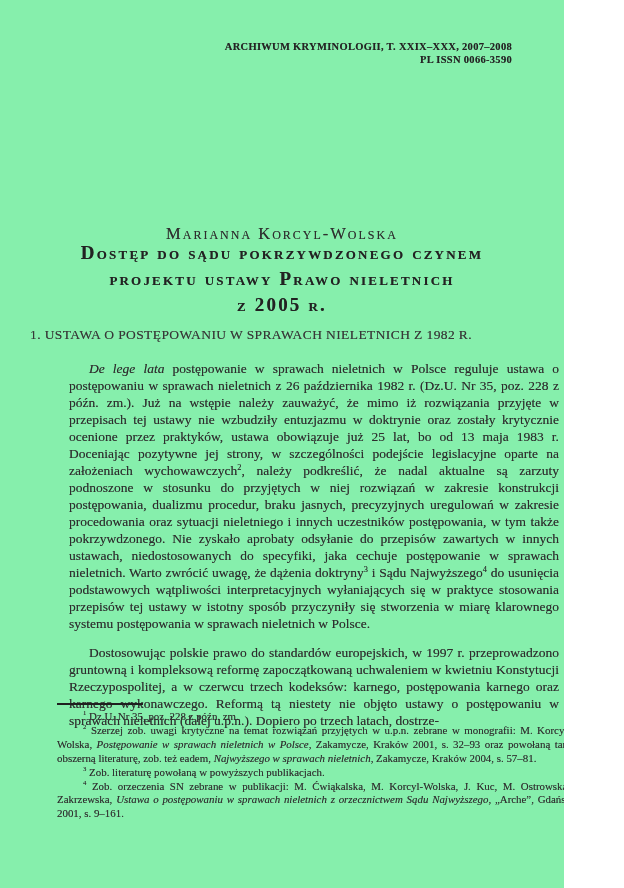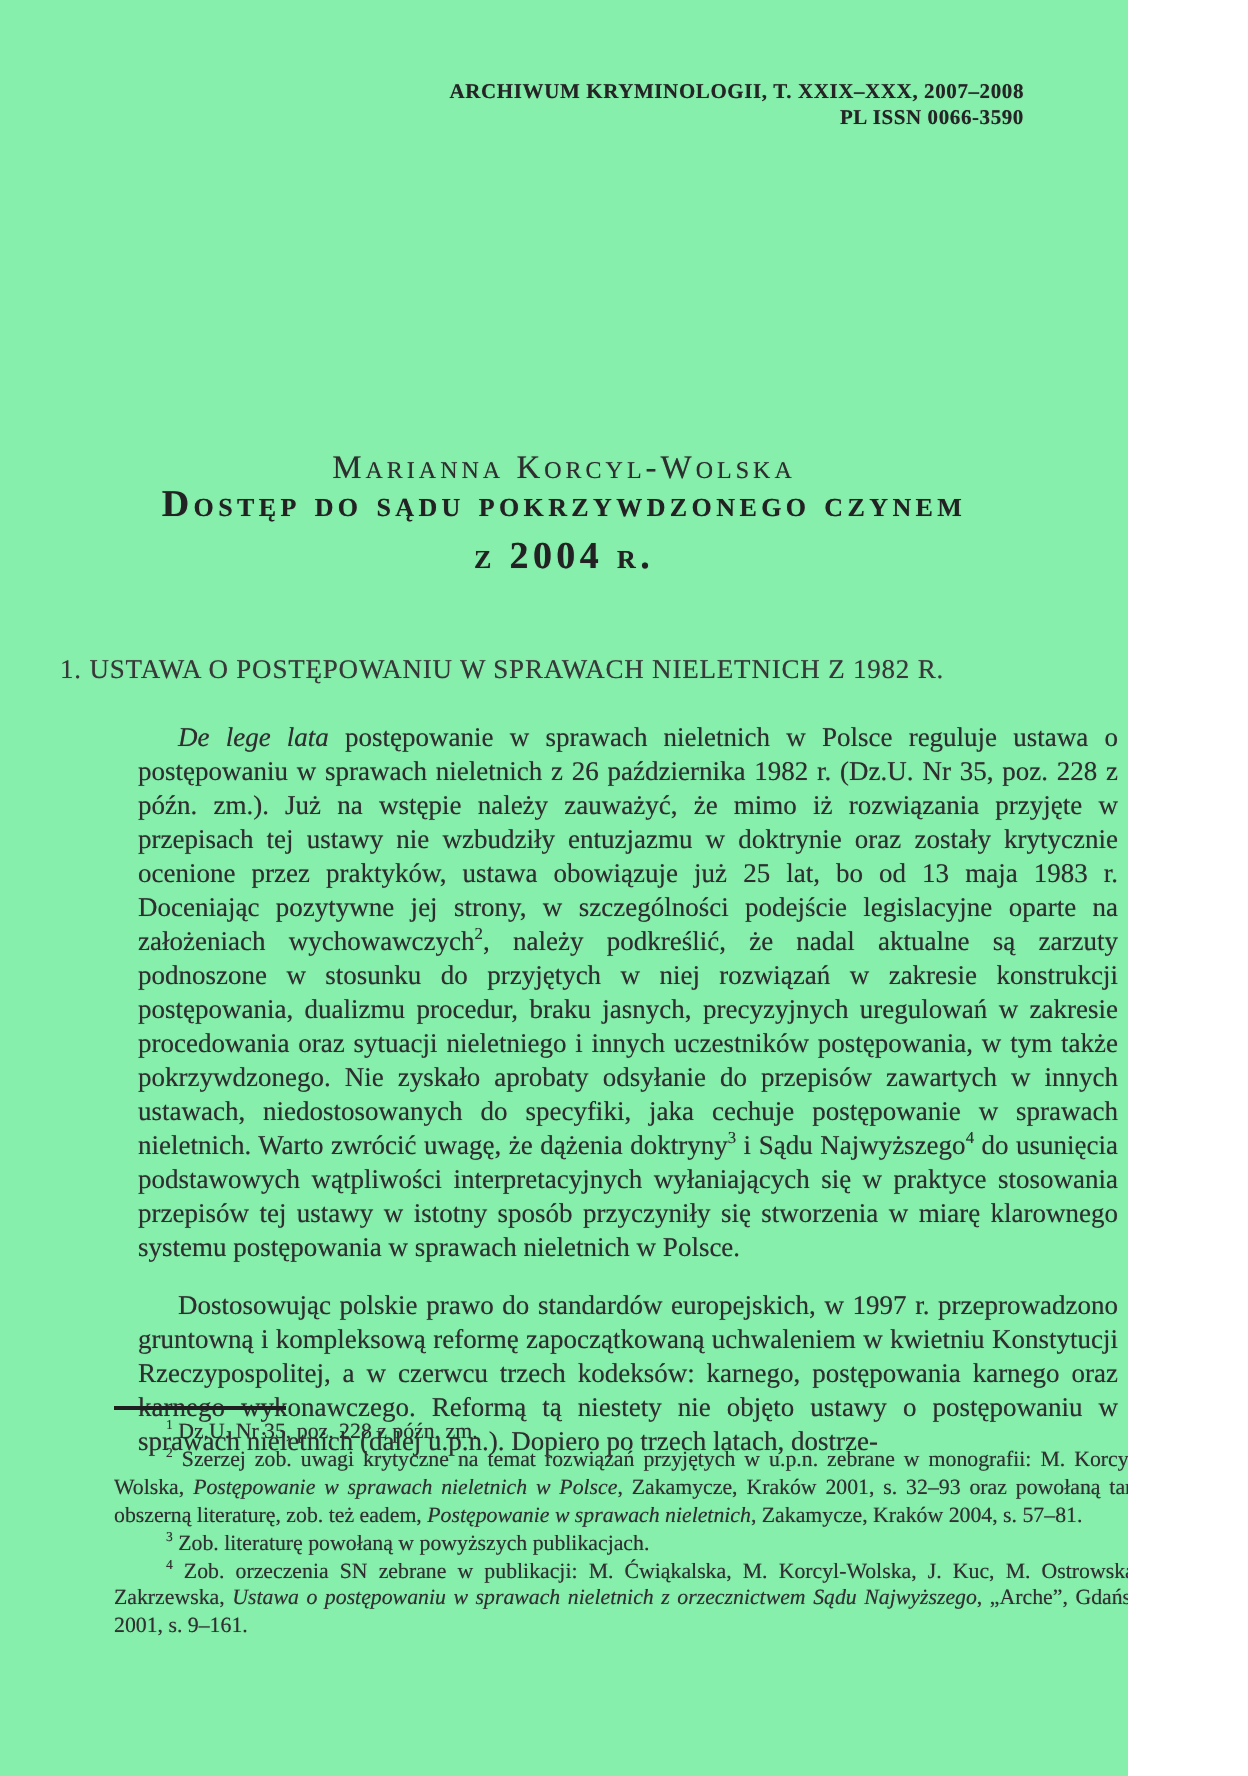--- a/index.html
+++ b/index.html
@@ -99,32 +99,33 @@
 
   <div class="journal-header">
     <div class="jh-line">ARCHIWUM KRYMINOLOGII, T. XXIX–XXX, 2007–2008</div>
     <div class="jh-line">PL ISSN 0066-3590</div>
   </div>
 
   <div class="author">Marianna Korcyl-Wolska</div>
 
   <h1 class="title">
     <span class="tline">Dostęp do sądu pokrzywdzonego czynem</span>
-    <span class="tline">z 2004 r.</span>
+    <span class="tline">projektu ustawy Prawo nieletnich</span>
+    <span class="tline">z 2005 r.</span>
   </h1>
 
   <h2 class="section-heading">1. USTAWA O POSTĘPOWANIU W SPRAWACH NIELETNICH Z 1982 R.</h2>
 
   <div class="body-text">
     <p class="para"><i>De lege lata</i><span> postępowanie w sprawach nieletnich w Polsce reguluje ustawa o postępowaniu w sprawach nieletnich z 26 października 1982 r. (Dz.U. Nr 35, poz. 228 z późn. zm.). Już na wstępie należy zauważyć, że mimo iż rozwiązania przyjęte w przepisach tej ustawy nie wzbudziły entuzjazmu w doktrynie oraz zostały krytycznie ocenione przez praktyków, ustawa obowiązuje już 25 lat, bo od 13 maja 1983 r. Doceniając pozytywne jej strony, w szczególności podejście legislacyjne oparte na założeniach wychowawczych</span><sup>2</sup><span>, należy podkreślić, że nadal aktualne są zarzuty podnoszone w stosunku do przyjętych w niej rozwiązań w zakresie konstrukcji postępowania, dualizmu procedur, braku jasnych, precyzyjnych uregulowań w zakresie procedowania oraz sytuacji nieletniego i innych uczestników postępowania, w tym także pokrzywdzonego. Nie zyskało aprobaty odsyłanie do przepisów zawartych w innych ustawach, niedostosowanych do specyfiki, jaka cechuje postępowanie w sprawach nieletnich. Warto zwrócić uwagę, że dążenia doktryny</span><sup>3</sup><span> i Sądu Najwyższego</span><sup>4</sup><span> do usunięcia podstawowych wątpliwości interpretacyjnych wyłaniających się w praktyce stosowania przepisów tej ustawy w istotny sposób przyczyniły się stworzenia w miarę klarownego systemu postępowania w sprawach nieletnich w Polsce.</span></p>
     <p class="para"><span>Dostosowując polskie prawo do standardów europejskich, w 1997 r. przeprowadzono gruntowną i kompleksową reformę zapoczątkowaną uchwaleniem w kwietniu Konstytucji Rzeczypospolitej, a w czerwcu trzech kodeksów: karnego, postępowania karnego oraz karnego wykonawczego. Reformą tą niestety nie objęto ustawy o postępowaniu w sprawach nieletnich (dalej u.p.n.). Dopiero po trzech latach, dostrze-</span></p>
   </div>
 
   <div class="fn-rule"></div>
 
   <div class="footnotes">
     <p class="fn"><sup>1</sup><span> Dz.U. Nr 35, poz. 228 z późn. zm.</span></p>
-    <p class="fn"><sup>2</sup><span> Szerzej zob. uwagi krytyczne na temat rozwiązań przyjętych w u.p.n. zebrane w monografii: M. Korcyl-Wolska, </span><i>Postępowanie w sprawach nieletnich w Polsce</i><span>, Zakamycze, Kraków 2001, s. 32–93 oraz powołaną tam obszerną literaturę, zob. też eadem, </span><i>Postępowanie w sprawach nieletnich</i><span>, Zakamycze, Kraków 2004, s. 57–81.</span></p>
+    <p class="fn"><sup>2</sup><span> Szerzej zob. uwagi krytyczne na temat rozwiązań przyjętych w u.p.n. zebrane w monografii: M. Korcyl-Wolska, </span><i>Postępowanie w sprawach nieletnich w Polsce</i><span>, Zakamycze, Kraków 2001, s. 32–93 oraz powołaną tam obszerną literaturę, zob. też eadem, </span><i>Najwyższego w sprawach nieletnich</i><span>, Zakamycze, Kraków 2004, s. 57–81.</span></p>
     <p class="fn"><sup>3</sup><span> Zob. literaturę powołaną w powyższych publikacjach.</span></p>
     <p class="fn"><sup>4</sup><span> Zob. orzeczenia SN zebrane w publikacji: M. Ćwiąkalska, M. Korcyl-Wolska, J. Kuc, M. Ostrowska-Zakrzewska, </span><i>Ustawa o postępowaniu w sprawach nieletnich z orzecznictwem Sądu Najwyższego</i><span>, „Arche”, Gdańsk 2001, s. 9–161.</span></p>
   </div>
 
 </div>
 
 </body></html>

